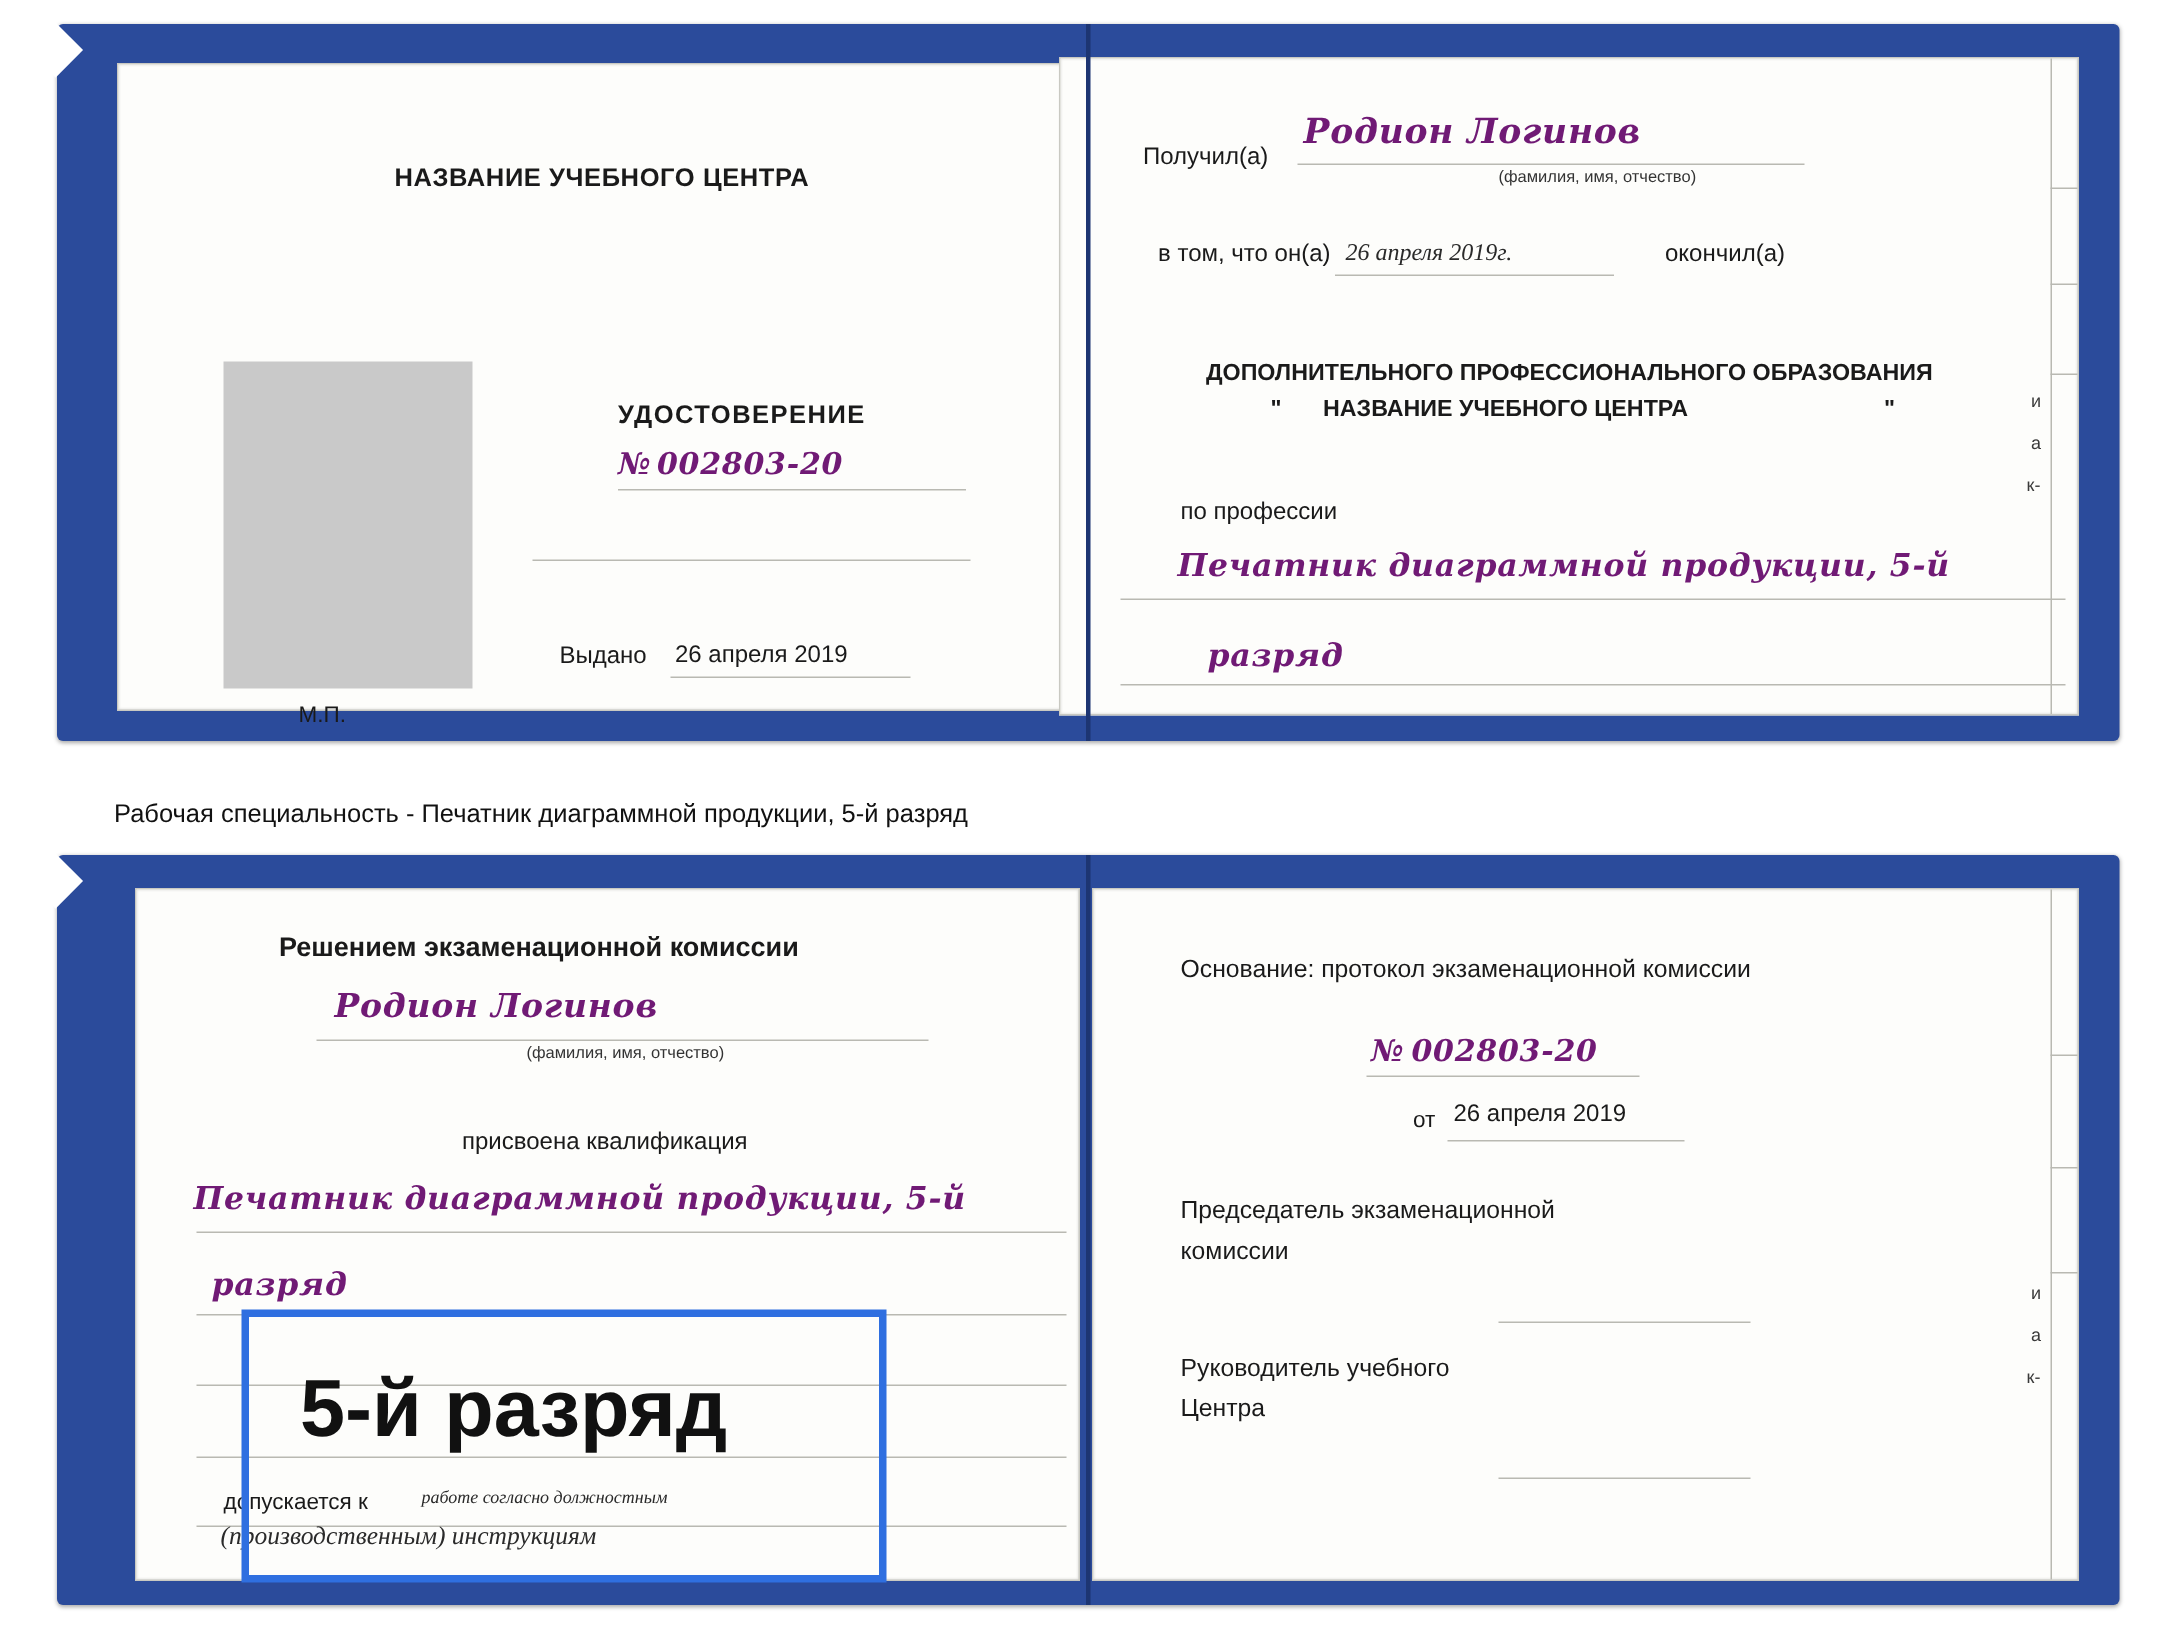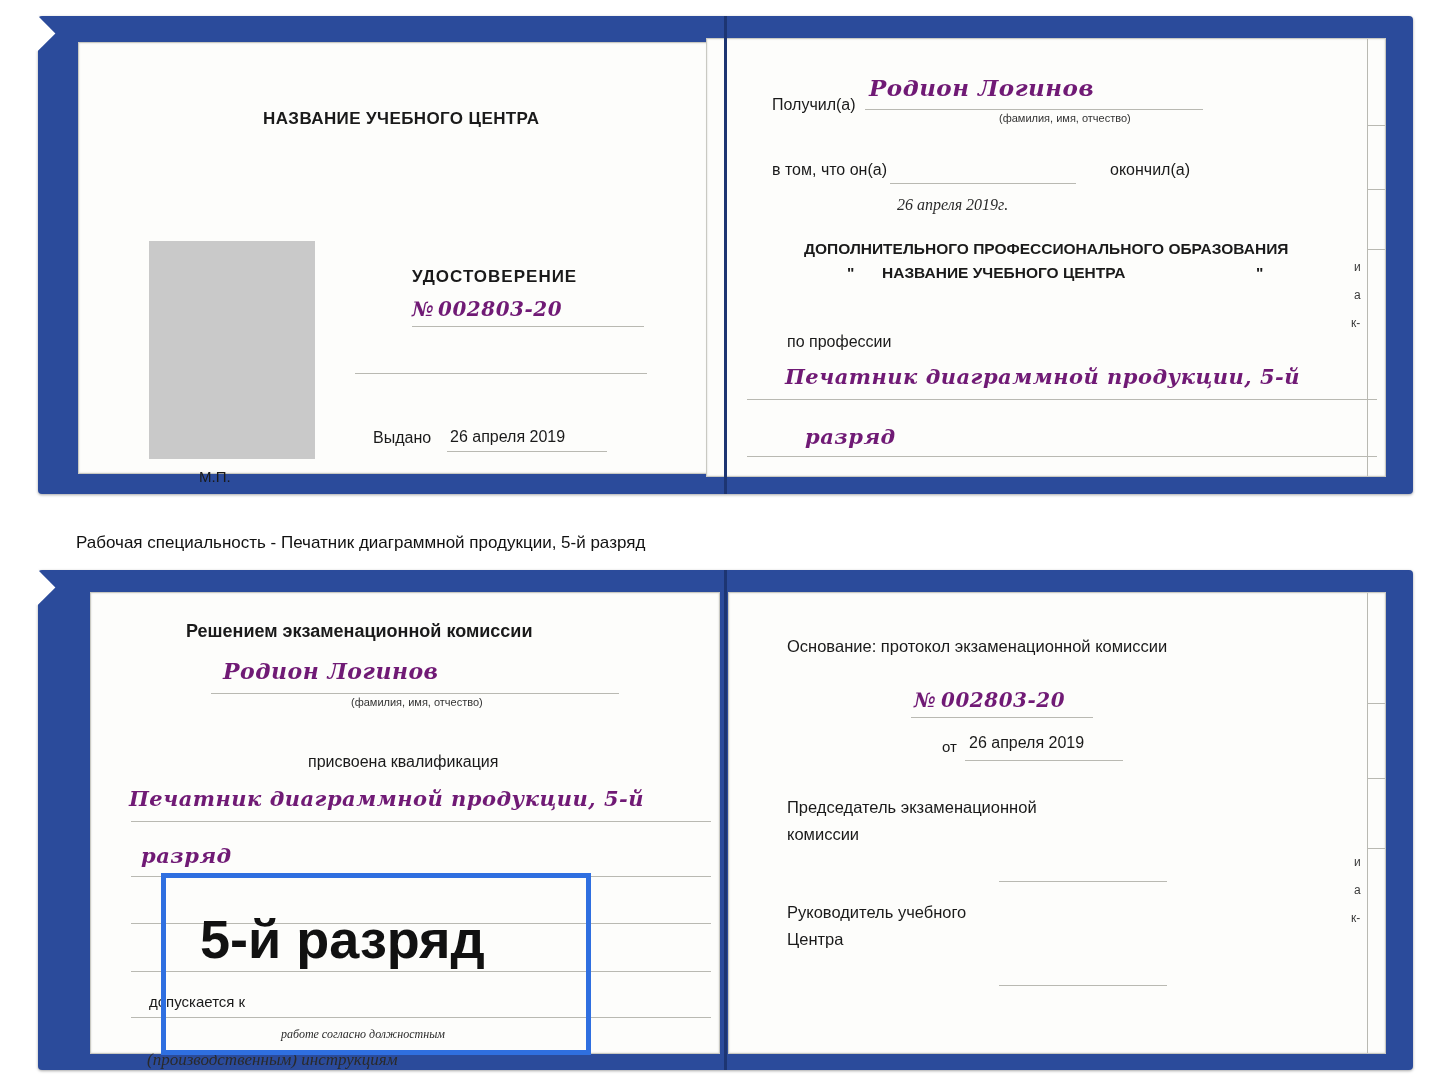--- a/index.html
+++ b/index.html
@@ -36,21 +36,21 @@
   .print{color:#1a1a1a;font-family:"Liberation Sans",sans-serif;}
   .b{font-weight:bold;}
   .hand{
     color:#701a75;
     font-family:"DejaVu Serif", serif;
     font-style:italic;
     font-weight:bold;
     letter-spacing:.5px;
   }
   .handblk{
-    color:#2a2a2a;font-family:"Liberation Serif",serif;font-style:italic;margin-top:36px;
+    color:#2a2a2a;font-family:"Liberation Serif",serif;font-style:italic;
   }
   .tiny{font-size:11px;color:#333;}
   .caption{
     position:absolute;color:#111;font-size:17px;
   }
   .stamp-box{
     position:absolute;background:#c9c9c9;
   }
   .highlight{
     position:absolute;border:5px solid #2f6fe0;background:rgba(255,255,255,.0);
@@ -84,21 +84,21 @@
     <div class="hline" style="left:276px;top:330px;width:292px;"></div>
 
     <div class="t print" style="left:294px;top:386px;font-size:16px;">Выдано</div>
     <div class="t print" style="left:371px;top:385px;font-size:16px;">26 апреля 2019</div>
     <div class="hline" style="left:368px;top:408px;width:160px;"></div>
 
     <div class="t print" style="left:120px;top:425px;font-size:15px;">М.П.</div>
   </div>
 
   <div class="page" style="left:668px;top:22px;width:678px;height:437px;">
-    <div class="t print" style="left:65px;top:57px;font-size:16px;">Получил(а)</div>
+    <div class="t print" style="left:55px;top:57px;font-size:16px;">Получил(а)</div>
     <div class="t hand" style="left:162px;top:35px;font-size:23px;">Родион Логинов</div>
     <div class="hline" style="left:158px;top:70px;width:338px;"></div>
     <div class="t tiny" style="left:292px;top:73px;">(фамилия, имя, отчество)</div>
 
     <div class="t print" style="left:65px;top:122px;font-size:16px;">в том, что он(а)</div>
     <div class="t handblk" style="left:190px;top:121px;font-size:16px;">26 апреля 2019г.</div>
     <div class="hline" style="left:183px;top:144px;width:186px;"></div>
     <div class="t print" style="left:403px;top:122px;font-size:16px;">окончил(а)</div>
 
     <div class="t print b" style="left:97px;top:201px;font-size:15.5px;">ДОПОЛНИТЕЛЬНОГО ПРОФЕССИОНАЛЬНОГО ОБРАЗОВАНИЯ</div>

